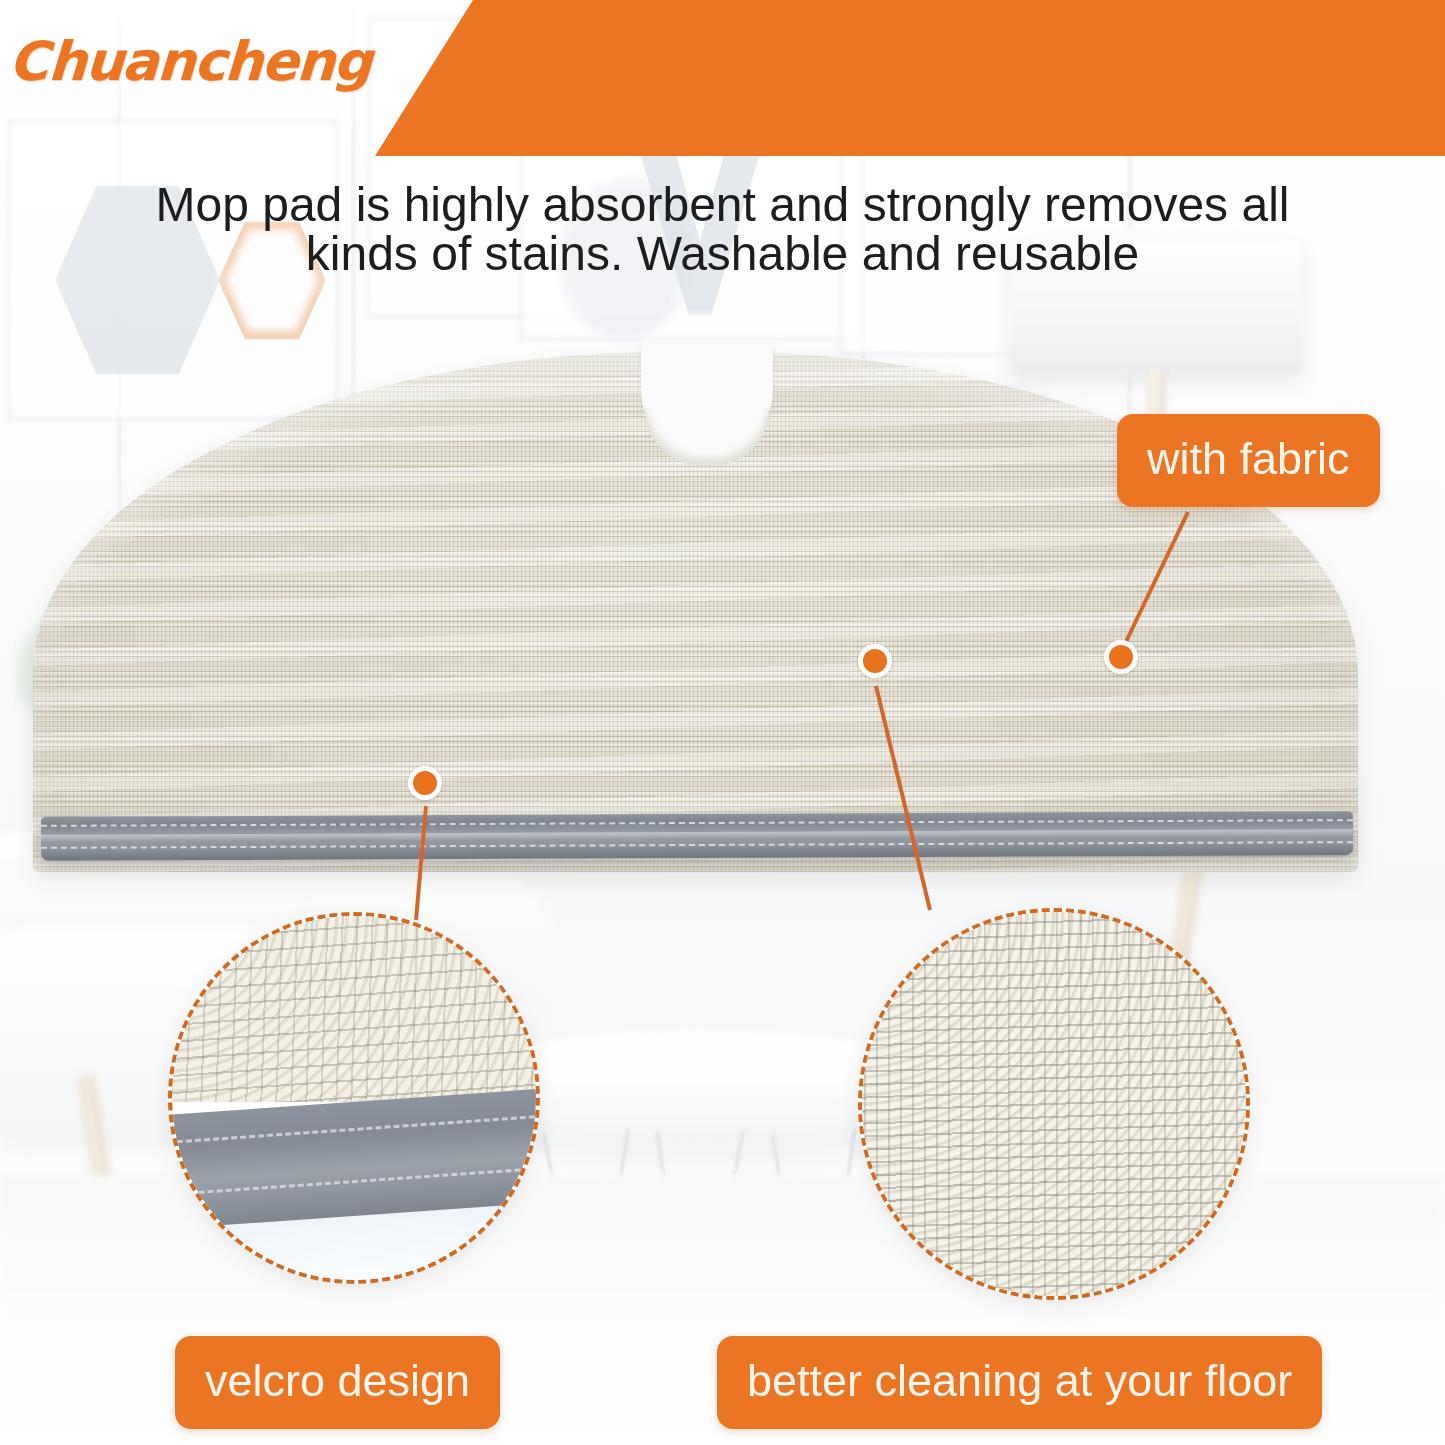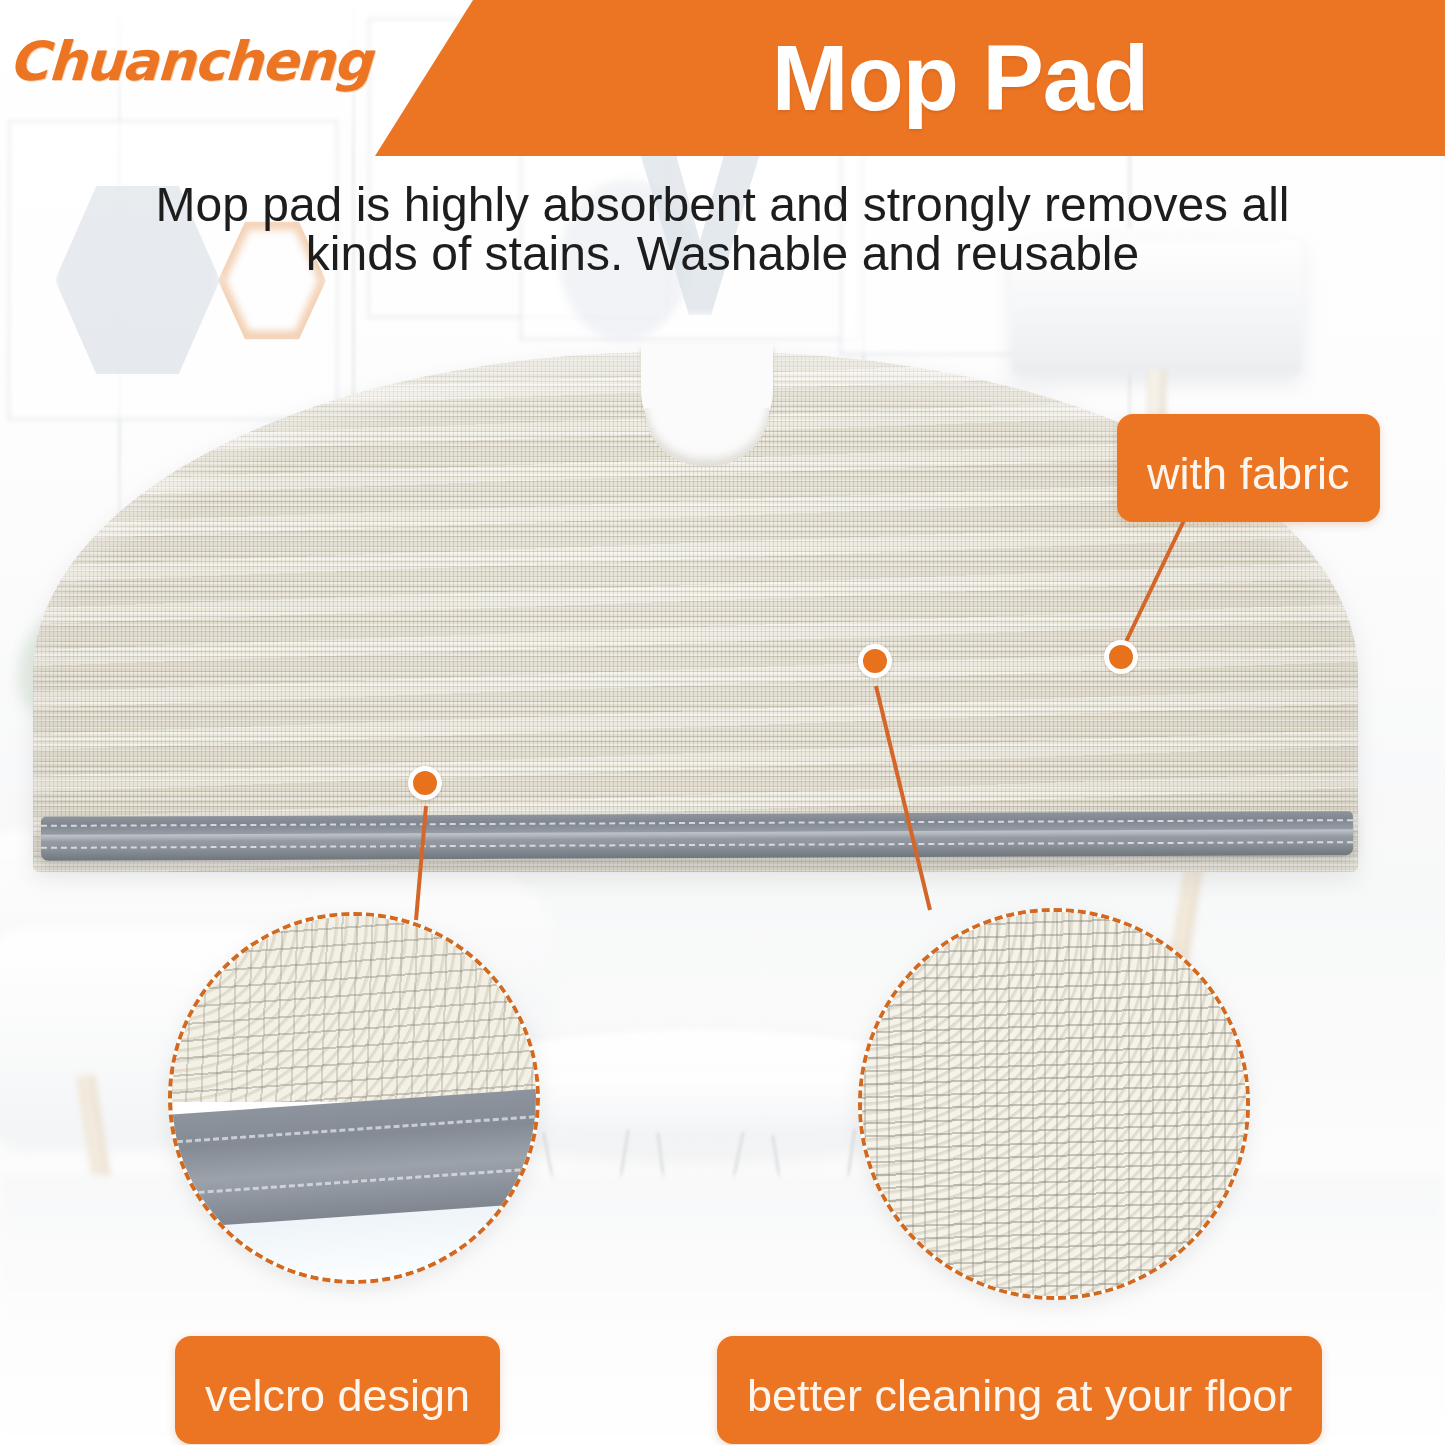--- a/index.html
+++ b/index.html
@@ -278,21 +278,21 @@
   }
 
   
   .badge {
     position: absolute;
     background: #ec7523;
     color: #fdf6ef;
     border-radius: 16px;
     font-size: 44px;
     line-height: 1;
-    padding: 37px 30px 26px 30px;
+    padding: 22px 30px 26px 30px;
     white-space: nowrap;
     box-shadow: 0 3px 8px rgba(176,93,27,.22);
   }
   .badge-fabric { left: 1117px; top: 414px; font-size: 45px; }
   .badge-velcro { left: 175px; top: 1336px; font-size: 45px; }
   .badge-floor  { left: 717px; top: 1336px; font-size: 45px; }
 
   
   .dot {
     position: absolute; width: 34px; height: 34px; border-radius: 50%;
@@ -422,21 +422,20 @@
       <div class="pad-hem-hi"></div>
       <div class="pad-hem-stitch s1"></div>
       <div class="pad-hem-stitch s2"></div>
     </div>
   </div>
 
   <div class="header-band">
     <div class="header-orange"></div>
   </div>
   <div class="brand-logo">Chuancheng</div>
-  <div class="header-title">Mop Pad</div>
 
   <div class="subtitle">Mop pad is highly absorbent and strongly removes all kinds of stains. Washable and reusable</div>
 
   <svg width="1445" height="1445" style="position:absolute; left:0; top:0; pointer-events:none;">
 
     <line x1="1188" y1="512" x2="1123" y2="648" stroke="#d4662a" stroke-width="4"></line>
 
     <line x1="876" y1="686" x2="930" y2="910" stroke="#d4662a" stroke-width="4"></line>
 
     <line x1="426" y1="806" x2="416" y2="920" stroke="#d4662a" stroke-width="4"></line>

